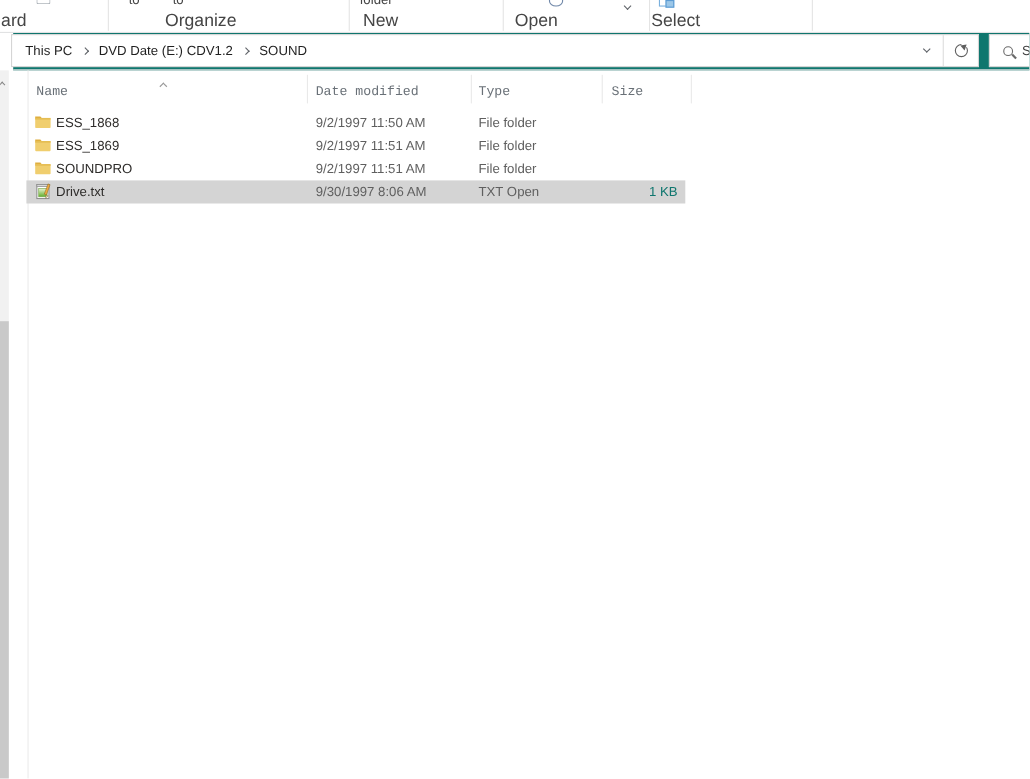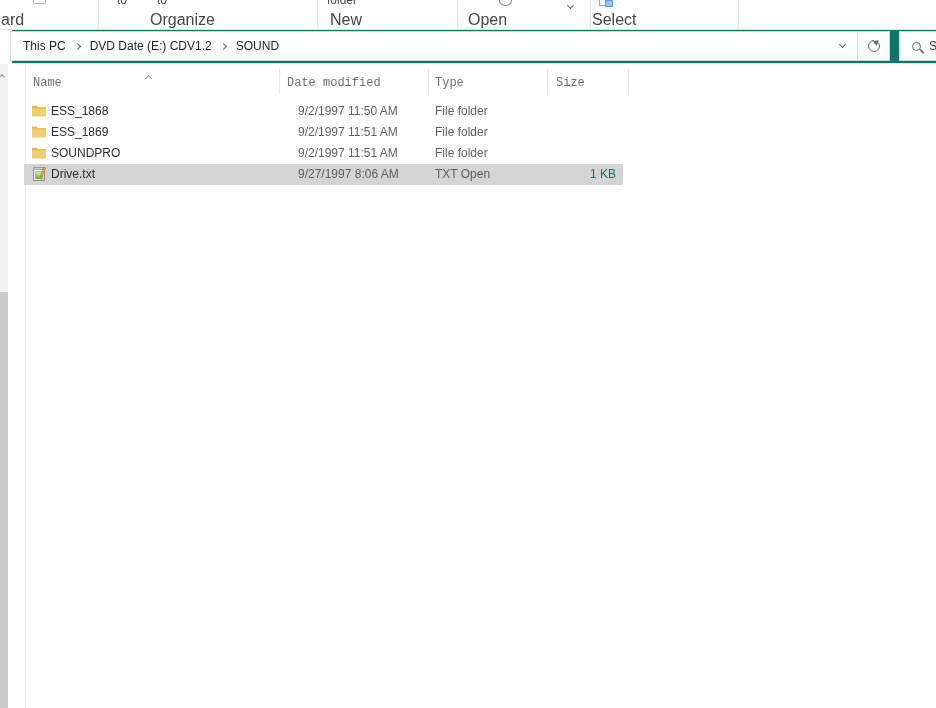--- a/index.html
+++ b/index.html
@@ -71,21 +71,21 @@
   .hcell { position:absolute; top:10px; white-space:nowrap; cursor:default;font-family:Liberation Mono, monospace; }
   .hsep { position:absolute; top:2px; width:1px; height:26px; background:#e9e9e9; }
   .sort-caret { position:absolute; left:120px; top:4px; }
 
   .filelist { position:absolute; left:24px; top:101px; width:599px; }
   .row { position:relative; width:599px; height:21px; }
   .row.selected { background:var(--selection-inactive-bg,#d4d4d4); }
   .ficon { position:absolute; left:7px; top:2px; width:16px; height:16px; }
   .cell { position:absolute; top:0; line-height:21px; white-space:nowrap; }
   .cell.name { left:27px; color:#2e2c2a; }
-  .cell.date { left:274px; color:#5f5f5f; }
+  .cell.date { left:263px; color:#5f5f5f; }
   .cell.type { left:411px; color:#5f5f5f; }
   .cell.size { right:7px; color:#0f766e; text-align:right; }
 </style>
 </head>
 <body>
 
 <div class="screen">
 
   <div class="ribbon">
     <span class="frag-clip"></span>
@@ -208,19 +208,19 @@
             </linearGradient>
           </defs>
           <rect x="2.5" y="1.8" width="11" height="12.7" fill="#fff" stroke="#8f8f8f" stroke-width="1"></rect>
           <rect x="2.5" y="1.8" width="11" height="1.8" fill="#d9d9d9" stroke="#8f8f8f" stroke-width="0.7"></rect>
           <rect x="4.2" y="5.3" width="7.6" height="7.6" fill="url(#grn)" stroke="#7aa84f" stroke-width="0.6"></rect>
           <path d="M12.6 1.2l1.9 0.7-3.3 9.3-1.9-0.7z" fill="#f3aa3d" stroke="#8a6a28" stroke-width="0.5"></path>
           <path d="M11.1 11.4l-0.7 2.7 2.5-2z" fill="#efe6d2" stroke="#8a6a28" stroke-width="0.4"></path>
         </svg>
       </span>
       <span class="cell name">Drive.txt</span>
-      <span class="cell date">9/27/1997 8:06 AM</span>
+      <span class="cell date">9/30/1997 8:06 AM</span>
       <span class="cell type">TXT Open</span>
       <span class="cell size">1 KB</span>
     </div>
 
   </div>
 </div>
 
 </body></html>

